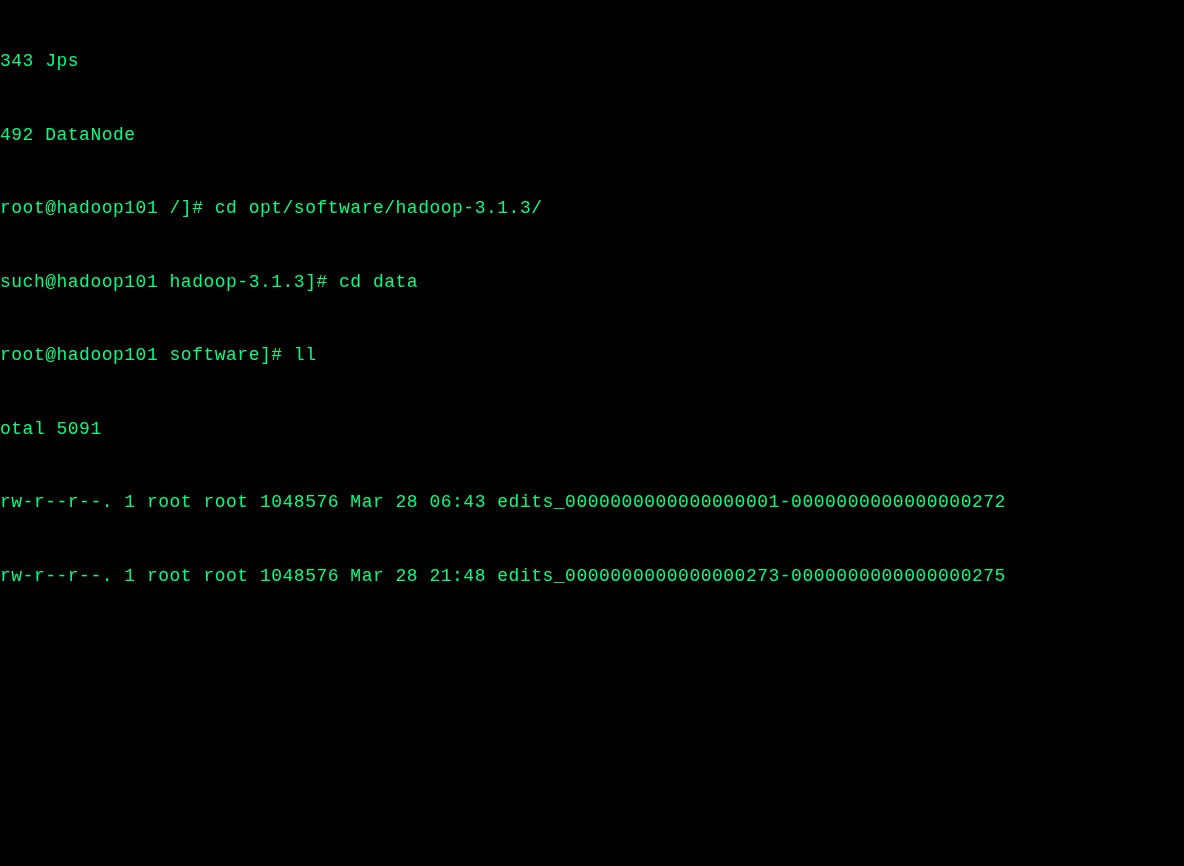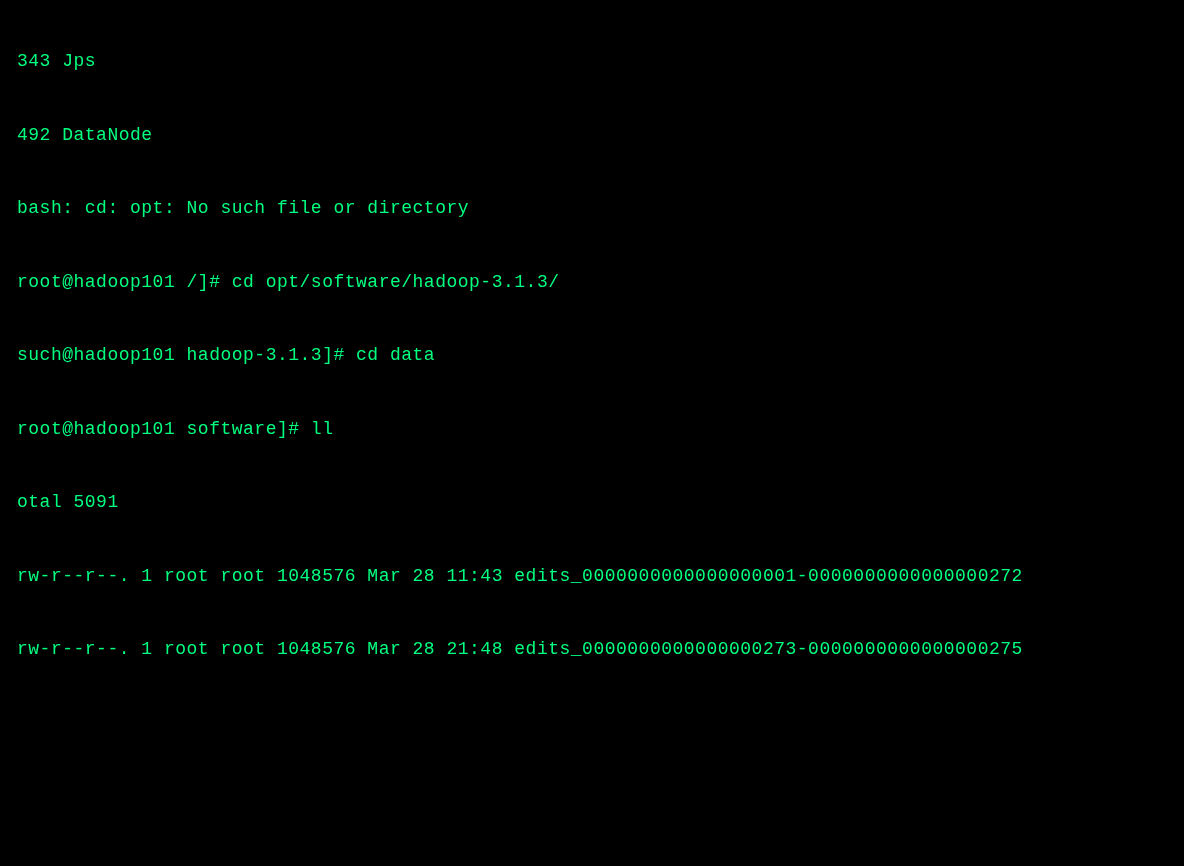--- a/index.html
+++ b/index.html
@@ -12,34 +12,33 @@
     color: #00ff7f;
     overflow: hidden;
     line-height: 24.5px;
     letter-spacing: 0.5px;
   }
   .terminal {
     padding: 0;
     white-space: pre;
     position: relative;
   }
-  .line { display: block; margin-left: 17px; }
+  .line { display: block; }
 </style>
 </head>
 <body>
 
 <div class="terminal">
   <span class="line">343 Jps</span>
   <span class="line">492 DataNode</span>
-  <span class="line">bash: cd: opt: No such file or directory</span>
   <span class="line">root@hadoop101 /]# cd opt/software/hadoop-3.1.3/</span>
   <span class="line">such@hadoop101 hadoop-3.1.3]# cd data</span>
   <span class="line">root@hadoop101 software]# ll</span>
   <span class="line">otal 5091</span>
-  <span class="line">rw-r--r--. 1 root root 1048576 Mar 28 11:43 edits_0000000000000000001-0000000000000000272</span>
+  <span class="line">rw-r--r--. 1 root root 1048576 Mar 28 06:43 edits_0000000000000000001-0000000000000000272</span>
   <span class="line">rw-r--r--. 1 root root 1048576 Mar 28 21:48 edits_0000000000000000273-0000000000000000275</span>
   
   
   
   
   
   
   
   
   

